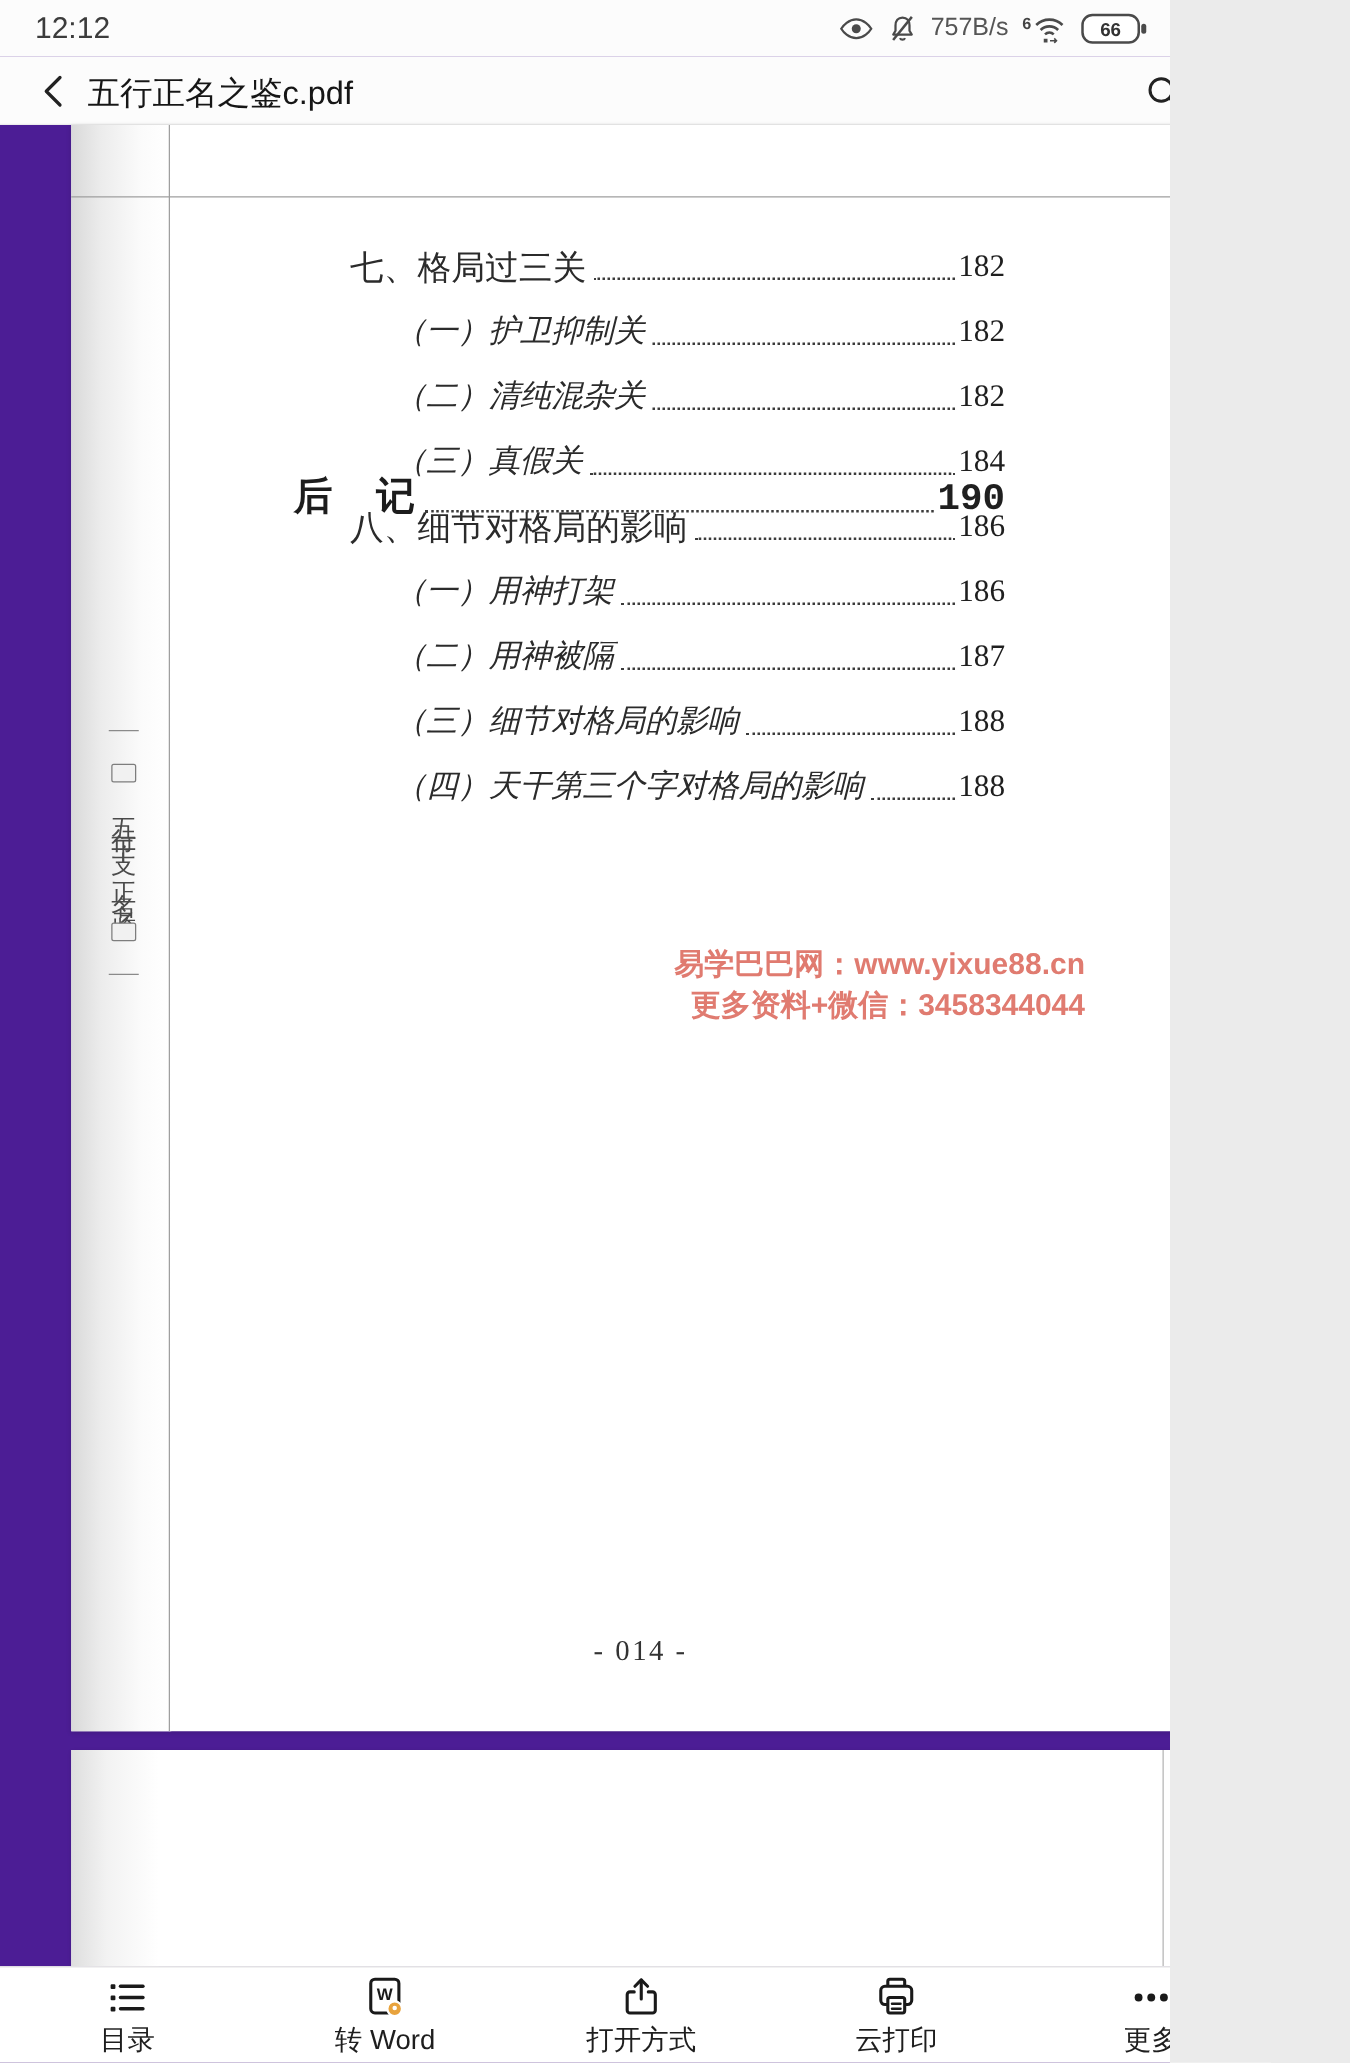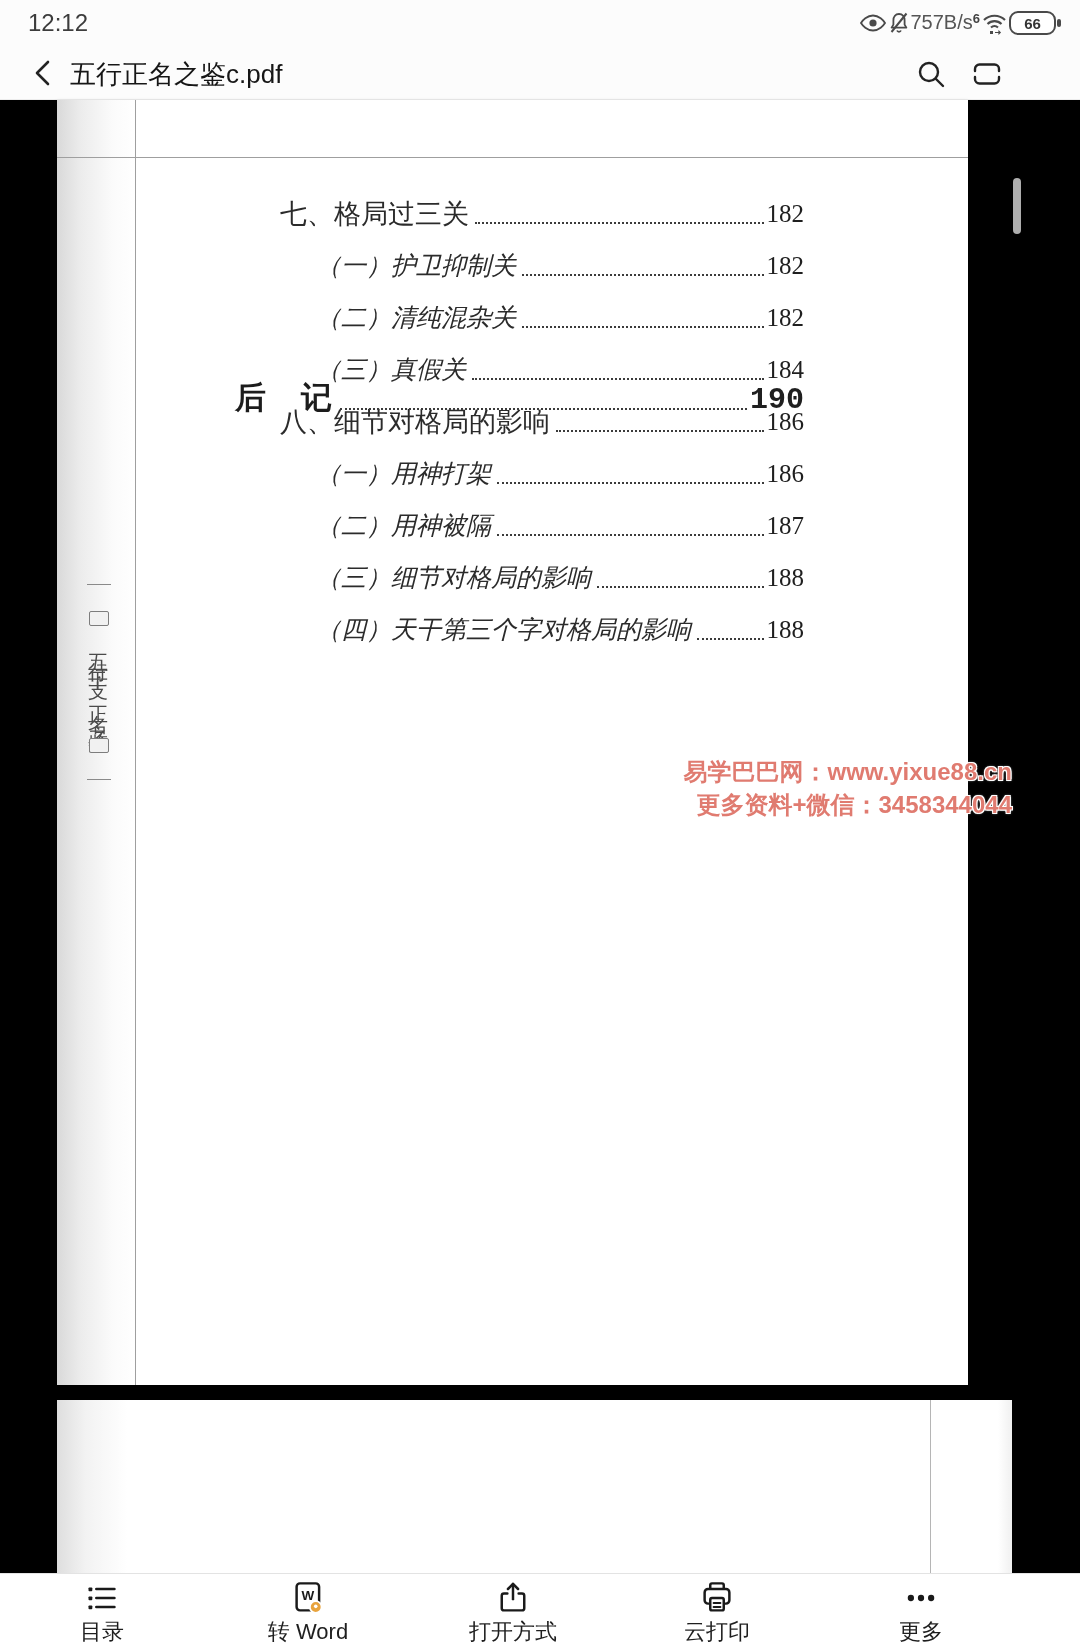--- a/index.html
+++ b/index.html
@@ -1,22 +1,22 @@
 <!DOCTYPE html>
 <html><head>
 <meta charset="utf-8">
 <style>
   html,body{margin:0;padding:0;background:#ebebeb;}
-  .stage{position:relative;width:1080px;height:1650px;background:#000000;overflow:hidden;
+  .stage{position:relative;width:936px;height:1650px;background:#4c1d95;overflow:hidden;
          font-family:"Liberation Sans",sans-serif;-webkit-font-smoothing:antialiased;}
 
   
   .statusbar{position:absolute;left:0;top:0;width:100%;height:45px;background:#fcfcfc;}
   .sb-time{position:absolute;left:28px;top:9px;font-size:24px;color:#3c3c3c;font-weight:500;}
-  .sb-right{position:absolute;right:18px;top:0;height:45px;display:flex;align-items:center;color:#555;}
+  .sb-right{position:absolute;right:18px;top:0;height:45px;display:flex;align-items:center;gap:11px;color:#555;}
   .sb-speed{font-size:20px;color:#555;}
   .wifi-wrap{display:flex;align-items:flex-start;gap:1px;}
   .wifi-sup{font-size:13px;font-weight:700;color:#444;margin-top:1px;}
   .batt{position:relative;display:flex;align-items:center;}
 
   
   .titlebar{position:absolute;left:0;top:45px;width:100%;height:55px;background:#fcfcfc;border-bottom:1px solid #ececec;box-sizing:border-box;}
   .tb-back{position:absolute;left:30px;top:13px;width:28px;height:30px;cursor:pointer;}
   .tb-title{position:absolute;left:70px;top:12px;font-size:26px;color:#161616;font-weight:400;}
   .tb-search{position:absolute;left:915px;top:13px;width:32px;height:32px;cursor:pointer;}
@@ -214,20 +214,21 @@
         </div>
 
       <div class="aw-wrap">
         <div class="toc-row afterword">
           <span class="toc-label">后　记</span>
           <span class="toc-dots"></span>
           <span class="toc-page">190</span>
         </div>
       </div>
 
+      <div class="page-footer">- 014 -</div>
     </div>
 
     <div class="page2">
       <div class="binding"></div>
       <div class="p2-vrule"></div>
       <div class="p2-edge"></div>
     </div>
 
     <div class="watermark" style="color: rgb(224, 123, 112);">
       <div>易学巴巴网：www.yixue88.cn</div>

